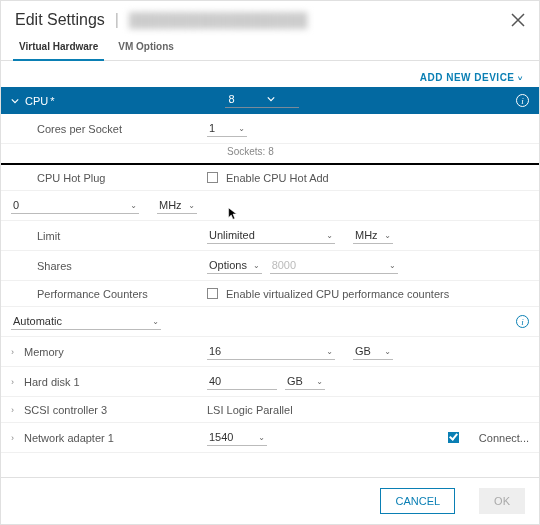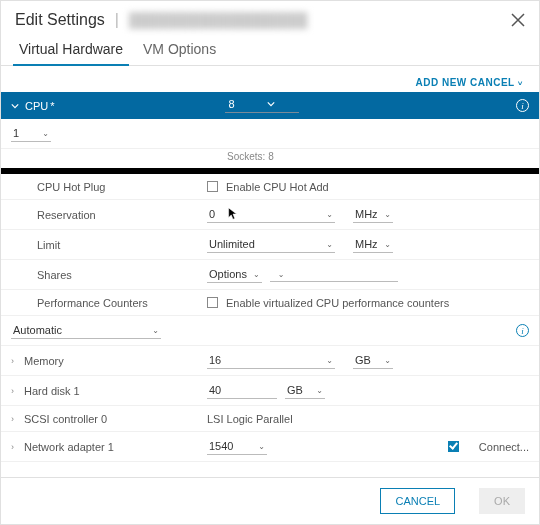--- a/index.html
+++ b/index.html
@@ -5,21 +5,21 @@
   * { box-sizing: border-box; font-family: -apple-system, BlinkMacSystemFont, "Segoe UI", Arial, sans-serif; }
   body { margin: 0; background: #fff; color: #333; font-size: 11px; }
   .dialog { width: 540px; height: 525px; border: 1px solid #e0e0e0; position: relative; display: flex; flex-direction: column; }
   .titlebar { display: flex; align-items: center; padding: 10px 14px 6px 14px; }
   .title { font-size: 16px; font-weight: 400; color: #333; }
   .title-sep { color: #bbb; margin: 0 10px; font-size: 16px; }
   .title-sub { color: #ccc; filter: blur(3px); font-size: 14px; }
   .close-x { margin-left: auto; cursor: pointer; color: #555; }
   .close-x svg { width: 14px; height: 14px; display:block; }
   .tabs { display: flex; border-bottom: 1px solid #e0e0e0; padding: 0 8px; }
-  .tab { padding: 6px 10px 8px 10px; color: #666; cursor: pointer; position: relative; font-size: 14px; }
+  .tab { padding: 6px 10px 8px 10px; color: #666; cursor: pointer; position: relative; font-size: 10px; font-weight: bold; }
   .tab.active { color: #333; }
   .tab.active::after { content:""; position:absolute; left:4px; right:4px; bottom:-1px; height:2px; background:#0a7fb4; }
   .content { flex:1; overflow-y:auto; padding: 0; }
   .add-dev { text-align:right; padding: 10px 16px 4px 0; }
   .add-dev a { color:#0a7fb4; font-size:10px; letter-spacing:.5px; text-decoration:none; font-weight:600; }
   .section-header { background:#0369a1; color:#fff; display:flex; align-items:center; padding:6px 10px; font-size:11px; }
   .section-header .chev { margin-right:6px; }
   .section-header .star { margin-left:2px; }
   .section-header .hval { margin-left:170px; display:flex; align-items:center; border-bottom:1px solid #7a8a99; padding:0 4px 2px 4px; }
   .section-header .hval span { min-width:28px; }
@@ -34,21 +34,21 @@
   .select { display:inline-flex; align-items:center; border-bottom:1px solid #bbb; padding:2px 2px; min-width:40px; cursor:pointer; }
   .select.wide { min-width:128px; }
   .select .val { flex:1; color:#333; }
   .select .placeholder { color:#bbb; }
   .select .caret { color:#666; margin-left:6px; font-size:8px; }
   .unit-sel { margin-left:10px; }
   .chk { width:11px; height:11px; border:1px solid #888; display:inline-block; flex-shrink:0; position:relative; cursor:pointer; background:#fff; }
   .chk.checked { background:#0a7fb4; border-color:#0a7fb4; }
   .chk.checked::after { content:""; position:absolute; left:2px; top:-1px; width:3px; height:6px; border:solid #fff; border-width:0 2px 2px 0; transform:rotate(40deg); }
   .chk-label { color:#555; }
-  .sockets-hint { font-size:10px; color:#888; padding:2px 0 6px 226px; border-bottom:6px solid #000000; }
+  .sockets-hint { font-size:10px; color:#888; padding:2px 0 6px 226px; border-bottom:2px solid #000000; }
   .info-icon { width:13px; height:13px; border:1px solid currentColor; border-radius:50%; display:inline-flex; align-items:center; justify-content:center; font-size:9px; font-style:italic; font-family:serif;}
   .info-blue { color:#0a7fb4; }
   .right-chk { margin-left:auto; display:flex; align-items:center; gap:20px; }
   .footer { border-top:1px solid #e0e0e0; padding:10px 14px; display:flex; justify-content:flex-end; gap:24px; }
   .btn { padding:6px 14px; font-size:11px; border:1px solid transparent; cursor:pointer; }
   .btn.cancel { border-color:#0a7fb4; color:#0a7fb4; background:#fff; }
   .btn.ok { background:#eee; color:#aaa; }
   .pointer { position:absolute; left:226px; top:206px; pointer-events:none; }
   .pointer svg { width:12px; height:14px; }
   .chev svg, .caret-svg svg { width:8px; height:8px; display:block; }
@@ -75,21 +75,21 @@
 
   <div class="tabs">
     <div class="tab active">Virtual Hardware</div>
     <div class="tab">VM Options</div>
   </div>
 
   <div class="content">
 
     <div class="add-dev">
       <a href="#">
-        <span>ADD NEW CANCEL</span>
+        <span>ADD NEW DEVICE</span>
         <span style="font-size:8px;"> ˅</span>
       </a>
     </div>
 
     <div class="section-header">
       <span class="chev">
         <svg viewBox="0 0 10 10">
             <path d="M1 3 L5 7 L9 3" stroke="#fff" stroke-width="1.5" fill="none"></path>
           </svg>
       </span>
@@ -100,39 +100,39 @@
         <span class="caret-svg" style="margin-left:10px;">
           <svg viewBox="0 0 10 10">
               <path d="M1 3 L5 7 L9 3" stroke="#fff" stroke-width="1.5" fill="none"></path>
             </svg>
         </span>
       </span>
       <span class="info info-icon" style="color:#fff;">i</span>
     </div>
 
     <div class="row">
+      <div class="label sub-label">Cores per Socket</div>
       <div class="control">
         <span class="select">
           <span class="val">1</span>
           <span class="caret">⌄</span>
         </span>
       </div>
     </div>
     <div class="sockets-hint">Sockets: 8</div>
 
     <div class="row">
       <div class="label sub-label">CPU Hot Plug</div>
       <div class="control">
         <span class="chk"></span>
         <span class="chk-label">Enable CPU Hot Add</span>
       </div>
     </div>
 
     <div class="row">
-      <div class="label sub-label">Reservation</div>
       <div class="control">
         <span class="select wide">
           <span class="val">0</span>
           <span class="caret">⌄</span>
         </span>
         <span class="select unit-sel">
           <span class="val">MHz</span>
           <span class="caret">⌄</span>
         </span>
       </div>
@@ -153,20 +153,21 @@
     </div>
 
     <div class="row">
       <div class="label sub-label">Shares</div>
       <div class="control">
         <span class="select" style="min-width:50px">
           <span class="val">Options</span>
           <span class="caret">⌄</span>
         </span>
         <span class="select wide">
+          <span class="val placeholder">8000</span>
           <span class="caret">⌄</span>
         </span>
       </div>
     </div>
 
 
     <div class="row">
       <div class="label sub-label">Performance Counters</div>
       <div class="control">
         <span class="chk"></span>
@@ -213,21 +214,21 @@
         <span class="select">
           <span class="val">GB</span>
           <span class="caret">⌄</span>
         </span>
       </div>
     </div>
 
     <div class="row toplevel">
       <div class="label">
           <span class="expand">›</span>
-        <span>SCSI controller 0</span>
+        <span>SCSI controller 3</span>
         </div>
       <div class="control">
         <span>LSI Logic Parallel</span>
       </div>
     </div>
 
     <div class="row toplevel">
       <div class="label">
           <span class="expand">›</span>
         <span>Network adapter 1</span>

